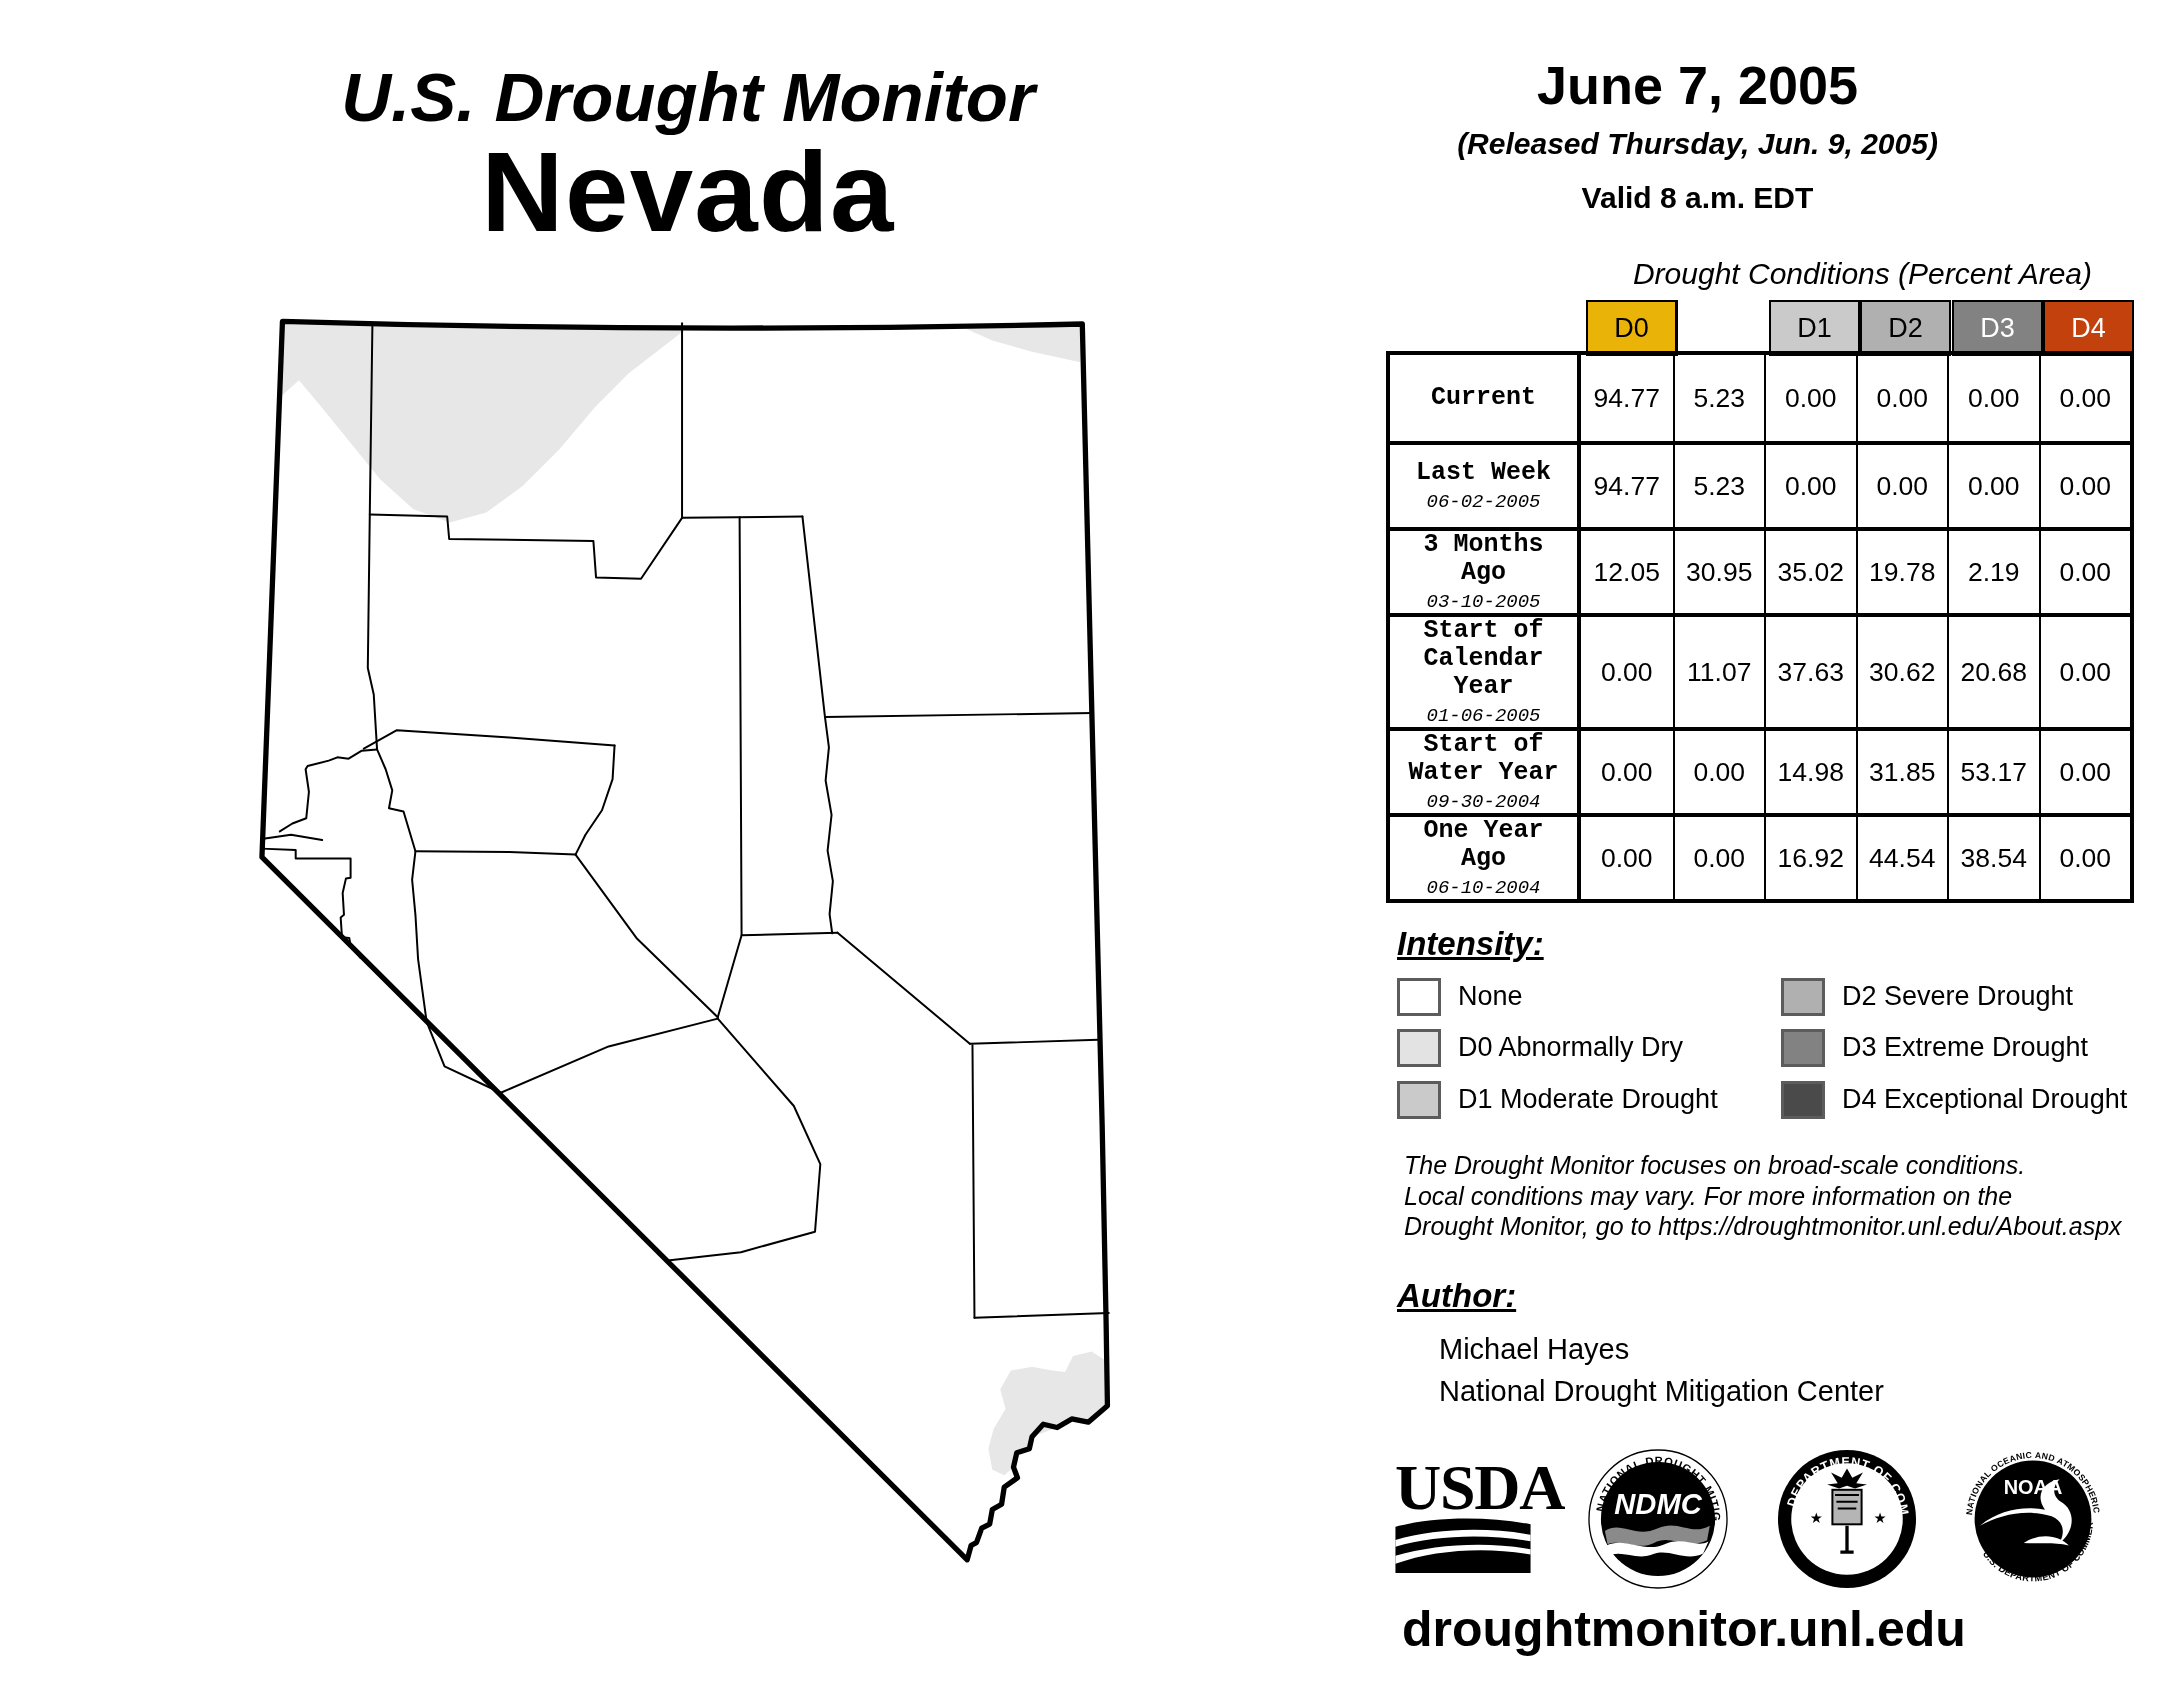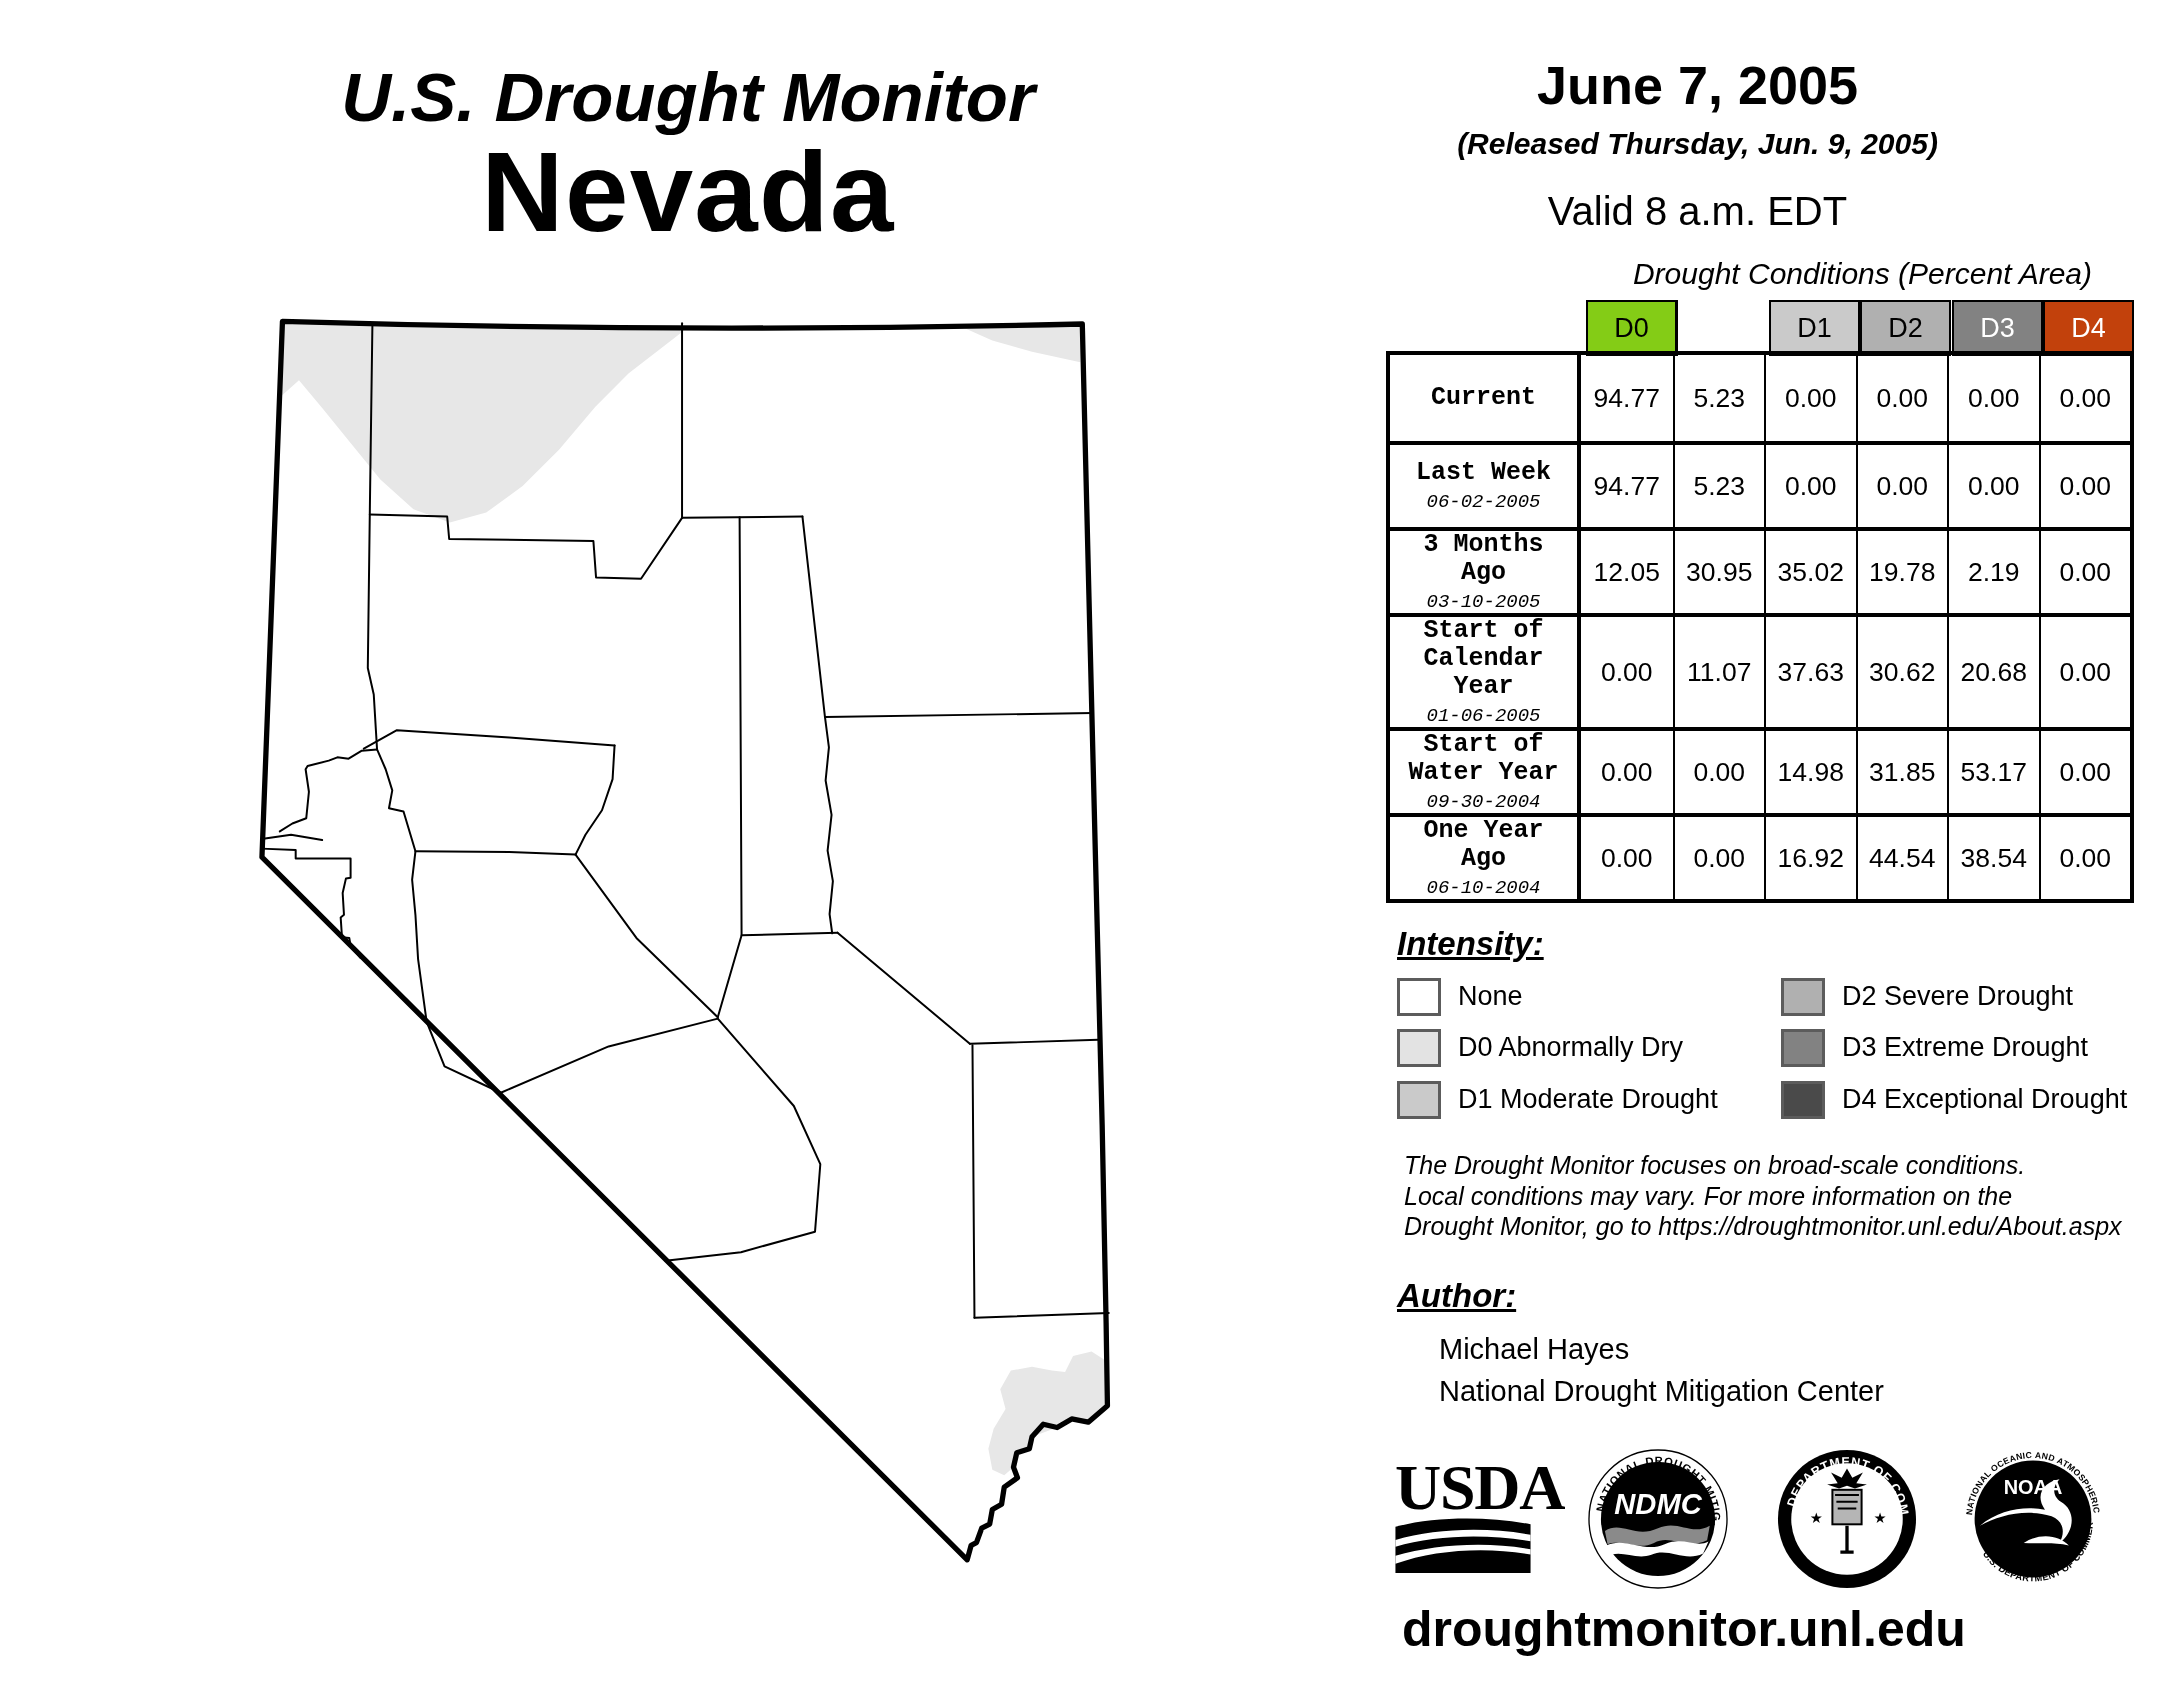--- a/index.html
+++ b/index.html
@@ -8,21 +8,21 @@
 
   
   .title-block{left:192px;top:63px;width:992px;text-align:center;}
   .main-title{font-size:69px;font-weight:bold;font-style:italic;line-height:1.0;}
   .state-title{font-size:114px;font-weight:bold;line-height:1.05;letter-spacing:1.3px;}
 
   
   .date-block{left:1317px;top:58px;width:761px;text-align:center;}
   .date-line{font-size:54px;font-weight:bold;line-height:1.0;}
   .released-line{font-size:30px;font-weight:bold;font-style:italic;margin-top:14.6px;}
-  .valid-line{font-size:40px;font-weight:normal;margin-top:28px;}
+  .valid-line{font-size:30px;font-weight:bold;margin-top:20px;}
   .dc-title{left:1588px;top:257px;width:549px;text-align:center;font-size:30px;font-style:italic;}
 
   
   .hdr-cell{position:absolute;top:300px;height:52px;width:87px;border:2.6px solid #000;
             display:flex;align-items:center;justify-content:center;font-size:27px;}
   .tbody{left:1386px;top:351px;width:740px;height:544px;border:4.6px solid #000;
          display:grid;grid-template-columns:191px repeat(6,1fr);grid-template-rows:repeat(6,1fr);}
   .tb-label{border-right:4.6px solid #000;border-top:4px solid #000;
             display:flex;flex-direction:column;align-items:center;justify-content:center;text-align:center;padding:0 4px;box-sizing:border-box;font-family:Liberation Mono, monospace;}
   .tb-label .lab{font-weight:bold;font-size:25px;line-height:1.12;}
@@ -99,21 +99,21 @@
 
 <div class="abs date-block">
   <div class="date-line">June 7, 2005</div>
   <div class="released-line">(Released Thursday, Jun. 9, 2005)</div>
   <div class="valid-line">Valid 8 a.m. EDT</div>
 </div>
 
 <div class="abs dc-title">Drought Conditions (Percent Area)</div>
 
 <div class="hdr-cell" style="left: 1587px; background-color: rgb(255, 255, 255); color: rgb(0, 0, 0);">None</div>
-<div class="hdr-cell" style="left: 1586px; background-color: #84cc16; color: rgb(0, 0, 0); text-align: center;">D0</div>
+<div class="hdr-cell" style="left: 1586px; background-color: #eab308; color: rgb(0, 0, 0); text-align: center;">D0</div>
 <div class="hdr-cell" style="left: 1769px; background-color: rgb(202, 202, 202); color: rgb(0, 0, 0);">D1</div>
 <div class="hdr-cell" style="left: 1860px; background-color: rgb(176, 176, 176); color: rgb(0, 0, 0);">D2</div>
 <div class="hdr-cell" style="left: 1952px; background-color: rgb(130, 130, 130); color: rgb(255, 255, 255);">D3</div>
 <div class="hdr-cell" style="left: 2043px; background-color: #c2410c; color: rgb(255, 255, 255);">D4</div>
 
 <div class="abs tbody" id="table-body">
     <div class="tb-label row0">
       <div class="lab">Current</div>
     </div>
     <div class="tb-cell row0 c0">94.77</div>

